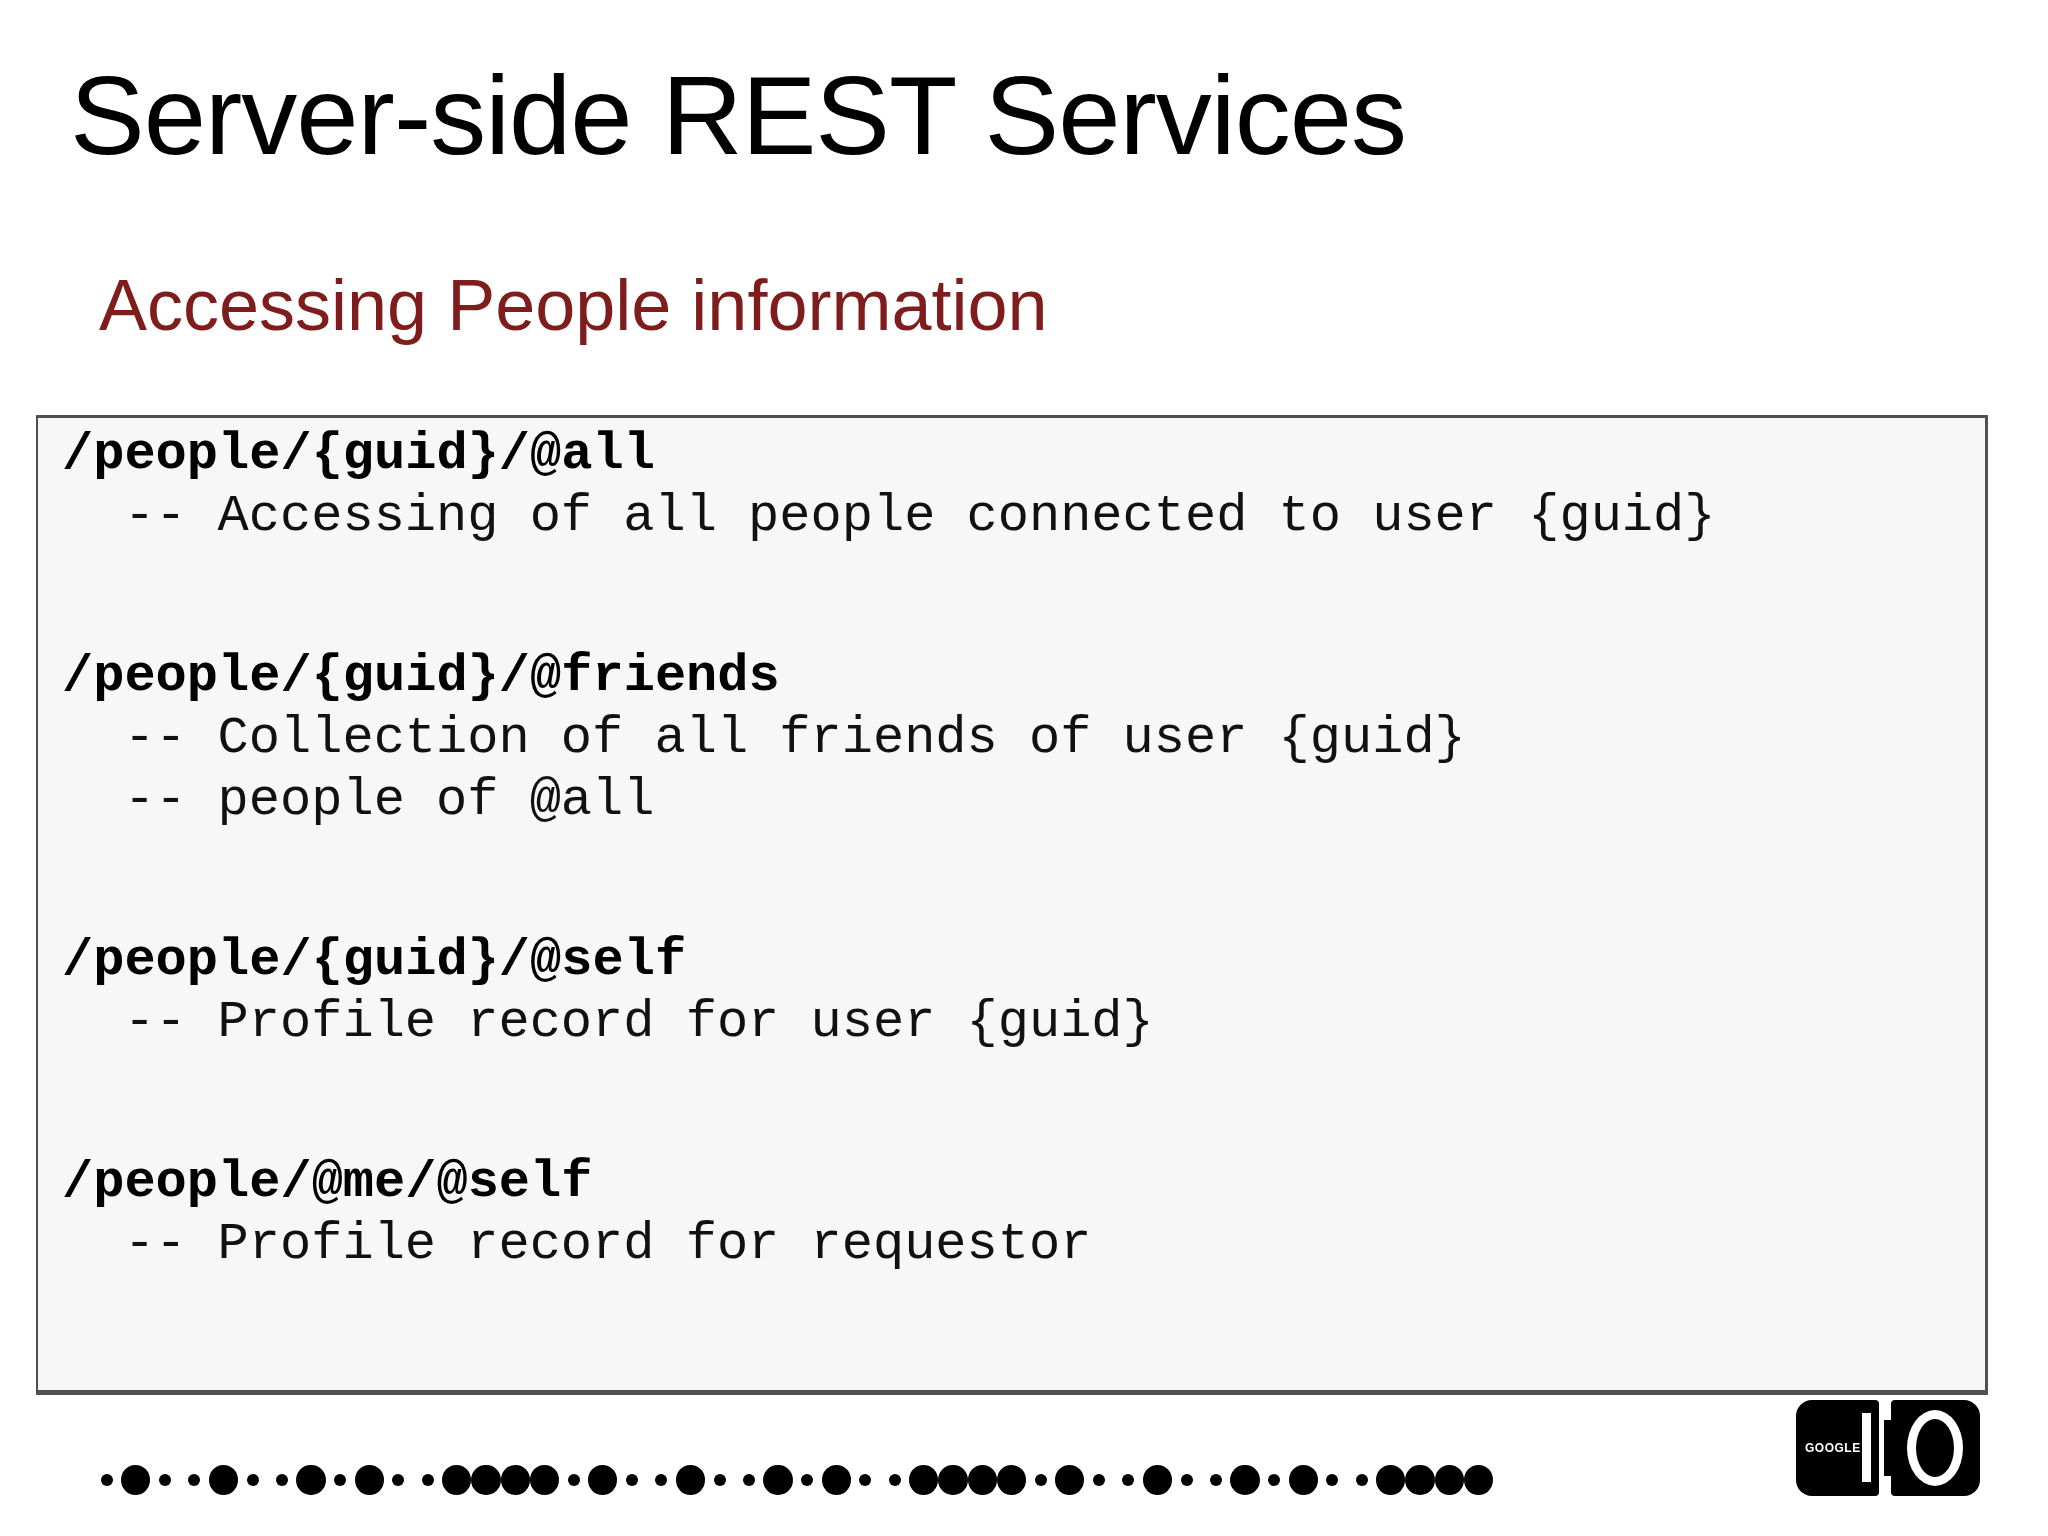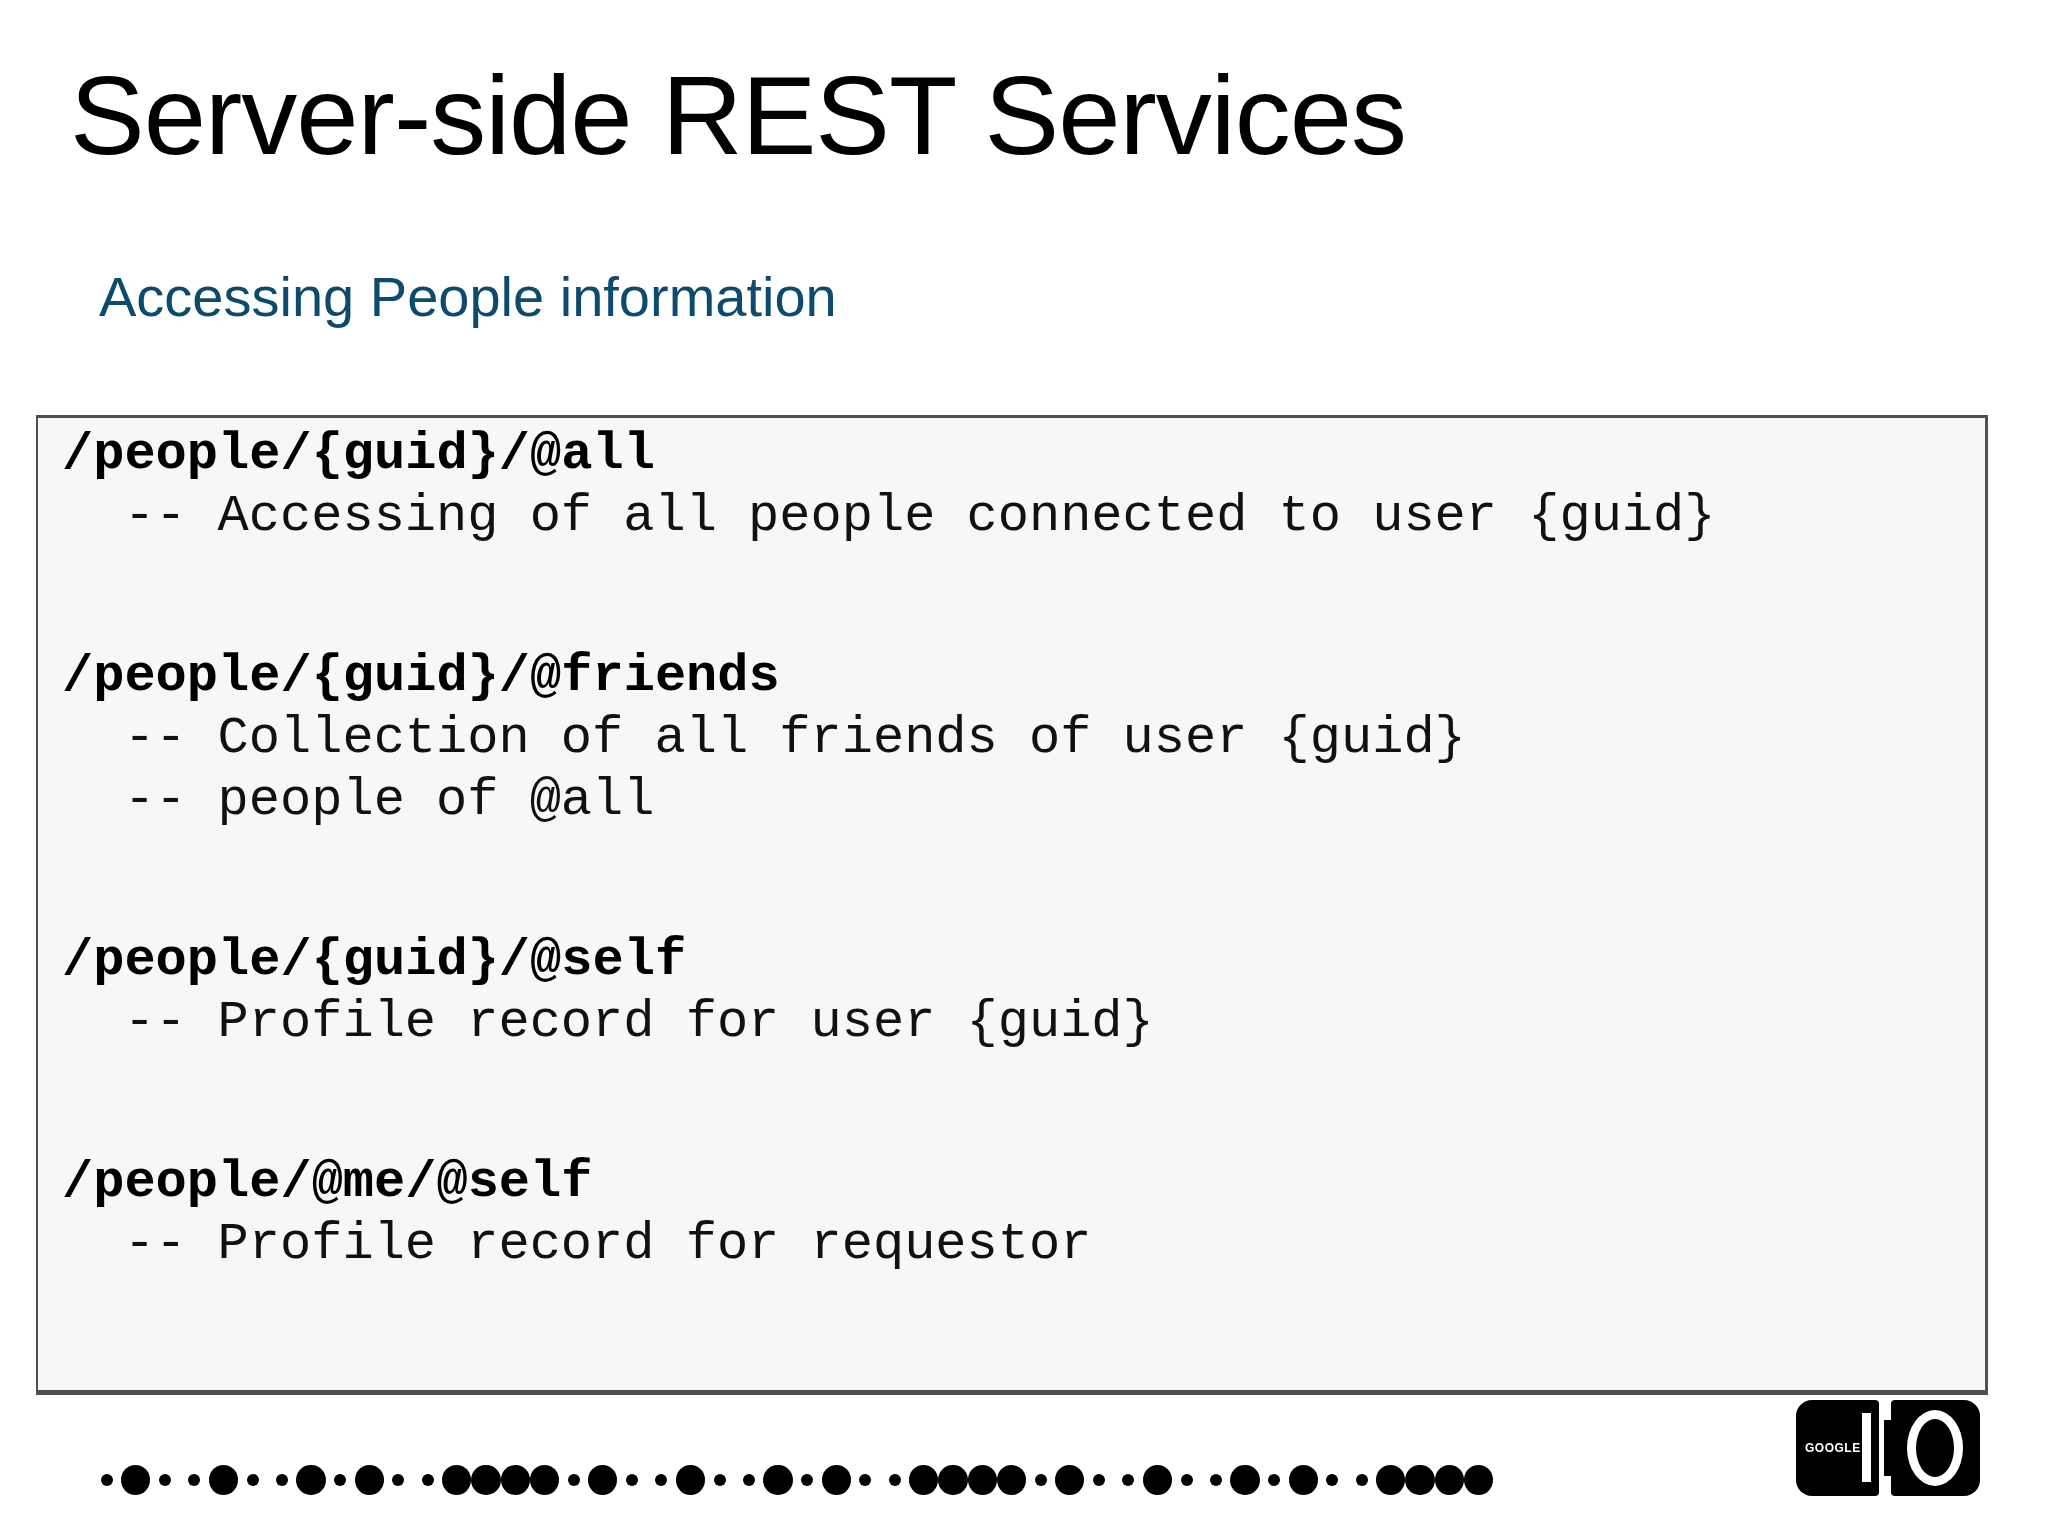--- a/index.html
+++ b/index.html
@@ -24,24 +24,24 @@
     line-height: 1;
     font-weight: 400;
     letter-spacing: -1px;
     color: #000000;
     white-space: nowrap;
   }
   .subtitle {
     position: absolute;
     left: 99px;
     top: 269px;
-    font-size: 56px;
+    font-size: 72px;
     line-height: 1;
     font-weight: 400;
-    color: #0c4a6e;
+    color: #7f1d1d;
     white-space: nowrap;
   }
   .code-panel {
     position: absolute;
     left: 36px;
     top: 415px;
     width: 1952px;
     height: 980px;
     box-sizing: border-box;
     background: #f7f7f7;

